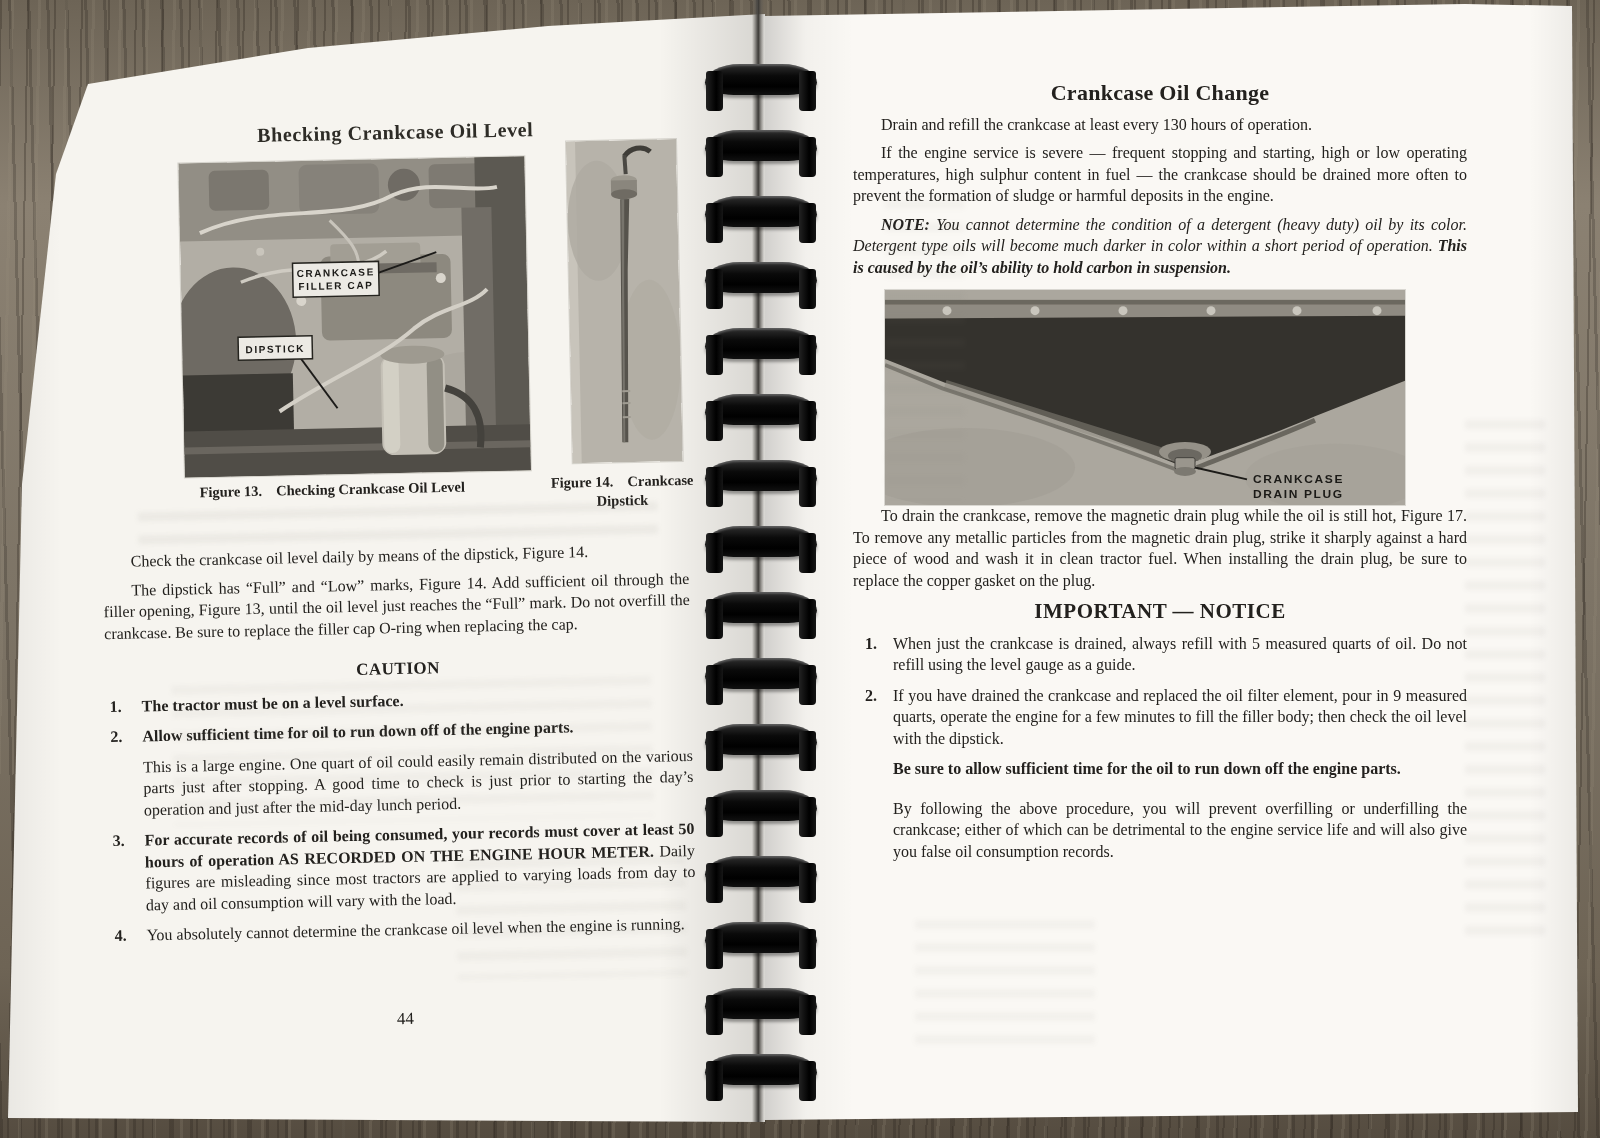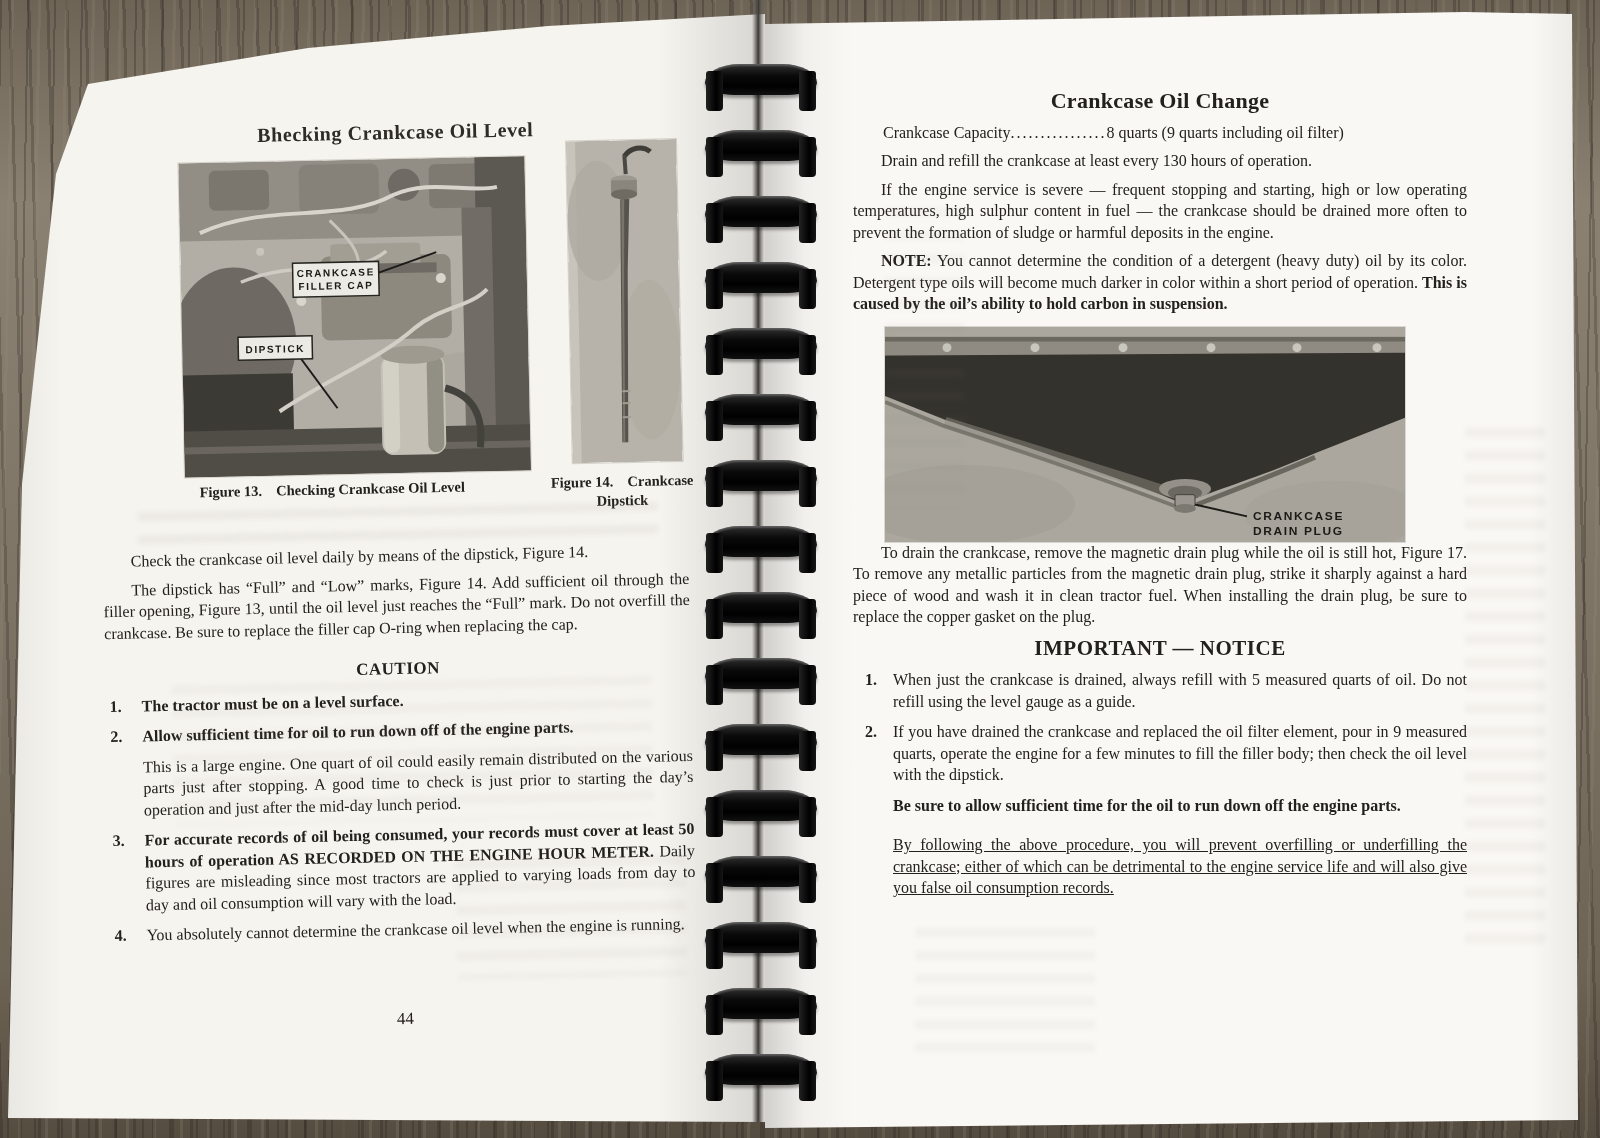--- a/index.html
+++ b/index.html
@@ -7,21 +7,21 @@
     background-color:#81776a;
     background-image:
       repeating-linear-gradient(91deg, rgba(42,35,28,.30) 0 2px, rgba(0,0,0,0) 2px 11px, rgba(150,140,122,.22) 11px 14px, rgba(0,0,0,0) 14px 27px),
       repeating-linear-gradient(88.5deg, rgba(25,20,16,.22) 0 3px, rgba(0,0,0,0) 3px 19px),
       linear-gradient(180deg,#6d6456 0%, #8b8172 18%, #7c7365 55%, #6e6455 85%, #554c40 100%);
     font-family:"Liberation Serif","DejaVu Serif",serif;color:#23211e;}
   .page{position:absolute;background:#f8f6f1;filter:drop-shadow(0 3px 7px rgba(20,15,10,.5));}
   .page-left{left:8px;top:14px;width:757px;height:1108px;
     clip-path:polygon(80px 70px,300px 34px,540px 12px,757px 0px,757px 1108px,0px 1104px,14px 470px,48px 160px);
     background:linear-gradient(90deg, rgba(0,0,0,.05), rgba(0,0,0,0) 7%, rgba(0,0,0,0) 86%, rgba(0,0,0,.12) 99%), #f6f4ef;}
-  .page-right{left:765px;top:8px;width:813px;height:1120px;
+  .page-right{left:765px;top:0;width:813px;height:1120px;
     clip-path:polygon(0 16px,700px 4px,807px 6px,813px 1112px,0 1120px);
     background:linear-gradient(90deg, rgba(0,0,0,.16), rgba(0,0,0,.03) 5%, rgba(0,0,0,0) 11%, rgba(0,0,0,0) 94%, rgba(0,0,0,.06) 100%), #faf8f4;}
   .lp-rot{position:absolute;inset:0;transform:rotate(-1.2deg);transform-origin:720px 30px;}
   
   .title-l{position:absolute;left:100px;right:86px;top:100px;text-align:center;
     font-size:20px;font-weight:700;letter-spacing:.6px;color:#2e2c27;}
   .title-r{font-size:22px;font-weight:700;text-align:center;letter-spacing:.3px;margin:0 0 10px 0;}
   .body-txt{font-size:16px;line-height:21.5px;text-align:justify;}
   p.bp{margin:0 0 7px 0;text-indent:28px;}
   p.bp.noind{text-indent:0;}
@@ -173,28 +173,27 @@
       <div class="ghost" style="left:150px;top:660px;width:480px;height:140px;opacity:.35;"></div>
       <div class="ghost" style="left:430px;top:840px;width:230px;height:120px;opacity:.4;"></div>
     </div>
   </div>
 
   <div class="page page-right">
     <div class="rp-col body-txt">
 
       <div class="title-r">Crankcase Oil Change</div>
 
-      <p class="bp noind" style="padding-left:30px;"><span>Crankcase Capacity</span><span style="letter-spacing:2px;">................</span><span>8 quarts (9 quarts including oil filter)</span></p>
 
       <p class="bp">Drain and refill the crankcase at least every 130 hours of operation.</p>
 
 
       <p class="bp">If the engine service is severe — frequent stopping and starting, high or low operating temperatures, high sulphur content in fuel — the crankcase should be drained more often to prevent the formation of sludge or harmful deposits in the engine.</p>
 
-      <p class="bp" style="margin-bottom:12px;"><b>NOTE:</b><span> You cannot determine the condition of a detergent (heavy duty) oil by its color. Detergent type oils will become much darker in color within a short period of operation. </span><b>This is caused by the oil’s ability to hold carbon in suspension.</b></p>
+      <p class="bp" style="margin-bottom:12px;font-style:italic;"><b>NOTE:</b><span> You cannot determine the condition of a detergent (heavy duty) oil by its color. Detergent type oils will become much darker in color within a short period of operation. </span><b>This is caused by the oil’s ability to hold carbon in suspension.</b></p>
 
       <div class="fig17">
         <svg viewBox="0 0 520 218" preserveAspectRatio="none">
           <rect width="520" height="218" fill="#aba79e"></rect>
           <ellipse cx="80" cy="180" rx="110" ry="40" fill="#a29e95" opacity="0.7"></ellipse>
           <ellipse cx="450" cy="190" rx="90" ry="34" fill="#a5a198" opacity="0.7"></ellipse>
           <rect x="0" y="10" width="520" height="5" fill="#6b685f"></rect>
           <rect x="0" y="15" width="520" height="14" fill="#8f8b82"></rect>
           <circle cx="62" cy="21" r="4.5" fill="#c9c6bd"></circle>
           <circle cx="150" cy="21" r="4.5" fill="#c9c6bd"></circle>
@@ -222,21 +221,21 @@
 
       <div class="item" style="padding-left:40px;">
         <span class="num" style="left:12px;">1.</span>
         <span>When just the crankcase is drained, always refill with 5 measured quarts of oil. Do not refill using the level gauge as a guide.</span>
       </div>
       <div class="item" style="padding-left:40px;">
         <span class="num" style="left:12px;">2.</span>
         <span>If you have drained the crankcase and replaced the oil filter element, pour in 9 measured quarts, operate the engine for a few minutes to fill the filler body; then check the oil level with the dipstick.</span>
       </div>
       <div class="subpara body-txt" style="padding-left:40px;margin-bottom:18px;"><b>Be sure to allow sufficient time for the oil to run down off the engine parts.</b></div>
-      <div class="subpara body-txt" style="padding-left:40px;margin-top:16px;text-decoration:underline;">By following the above procedure, you will prevent overfilling or underfilling the crankcase; either of which can be detrimental to the engine service life and will also give you false oil consumption records.</div>
+      <div class="subpara body-txt" style="padding-left:40px;margin-top:16px;">By following the above procedure, you will prevent overfilling or underfilling the crankcase; either of which can be detrimental to the engine service life and will also give you false oil consumption records.</div>
     </div>
 
 
     <div class="ghost" style="left:120px;top:200px;width:80px;height:300px;opacity:.35;"></div>
     <div class="ghost" style="left:700px;top:420px;width:80px;height:520px;opacity:.45;"></div>
     <div class="ghost" style="left:150px;top:920px;width:180px;height:130px;opacity:.4;"></div>
   </div>
 
   <div class="gapline"></div>
   <div class="binding" id="binding">

